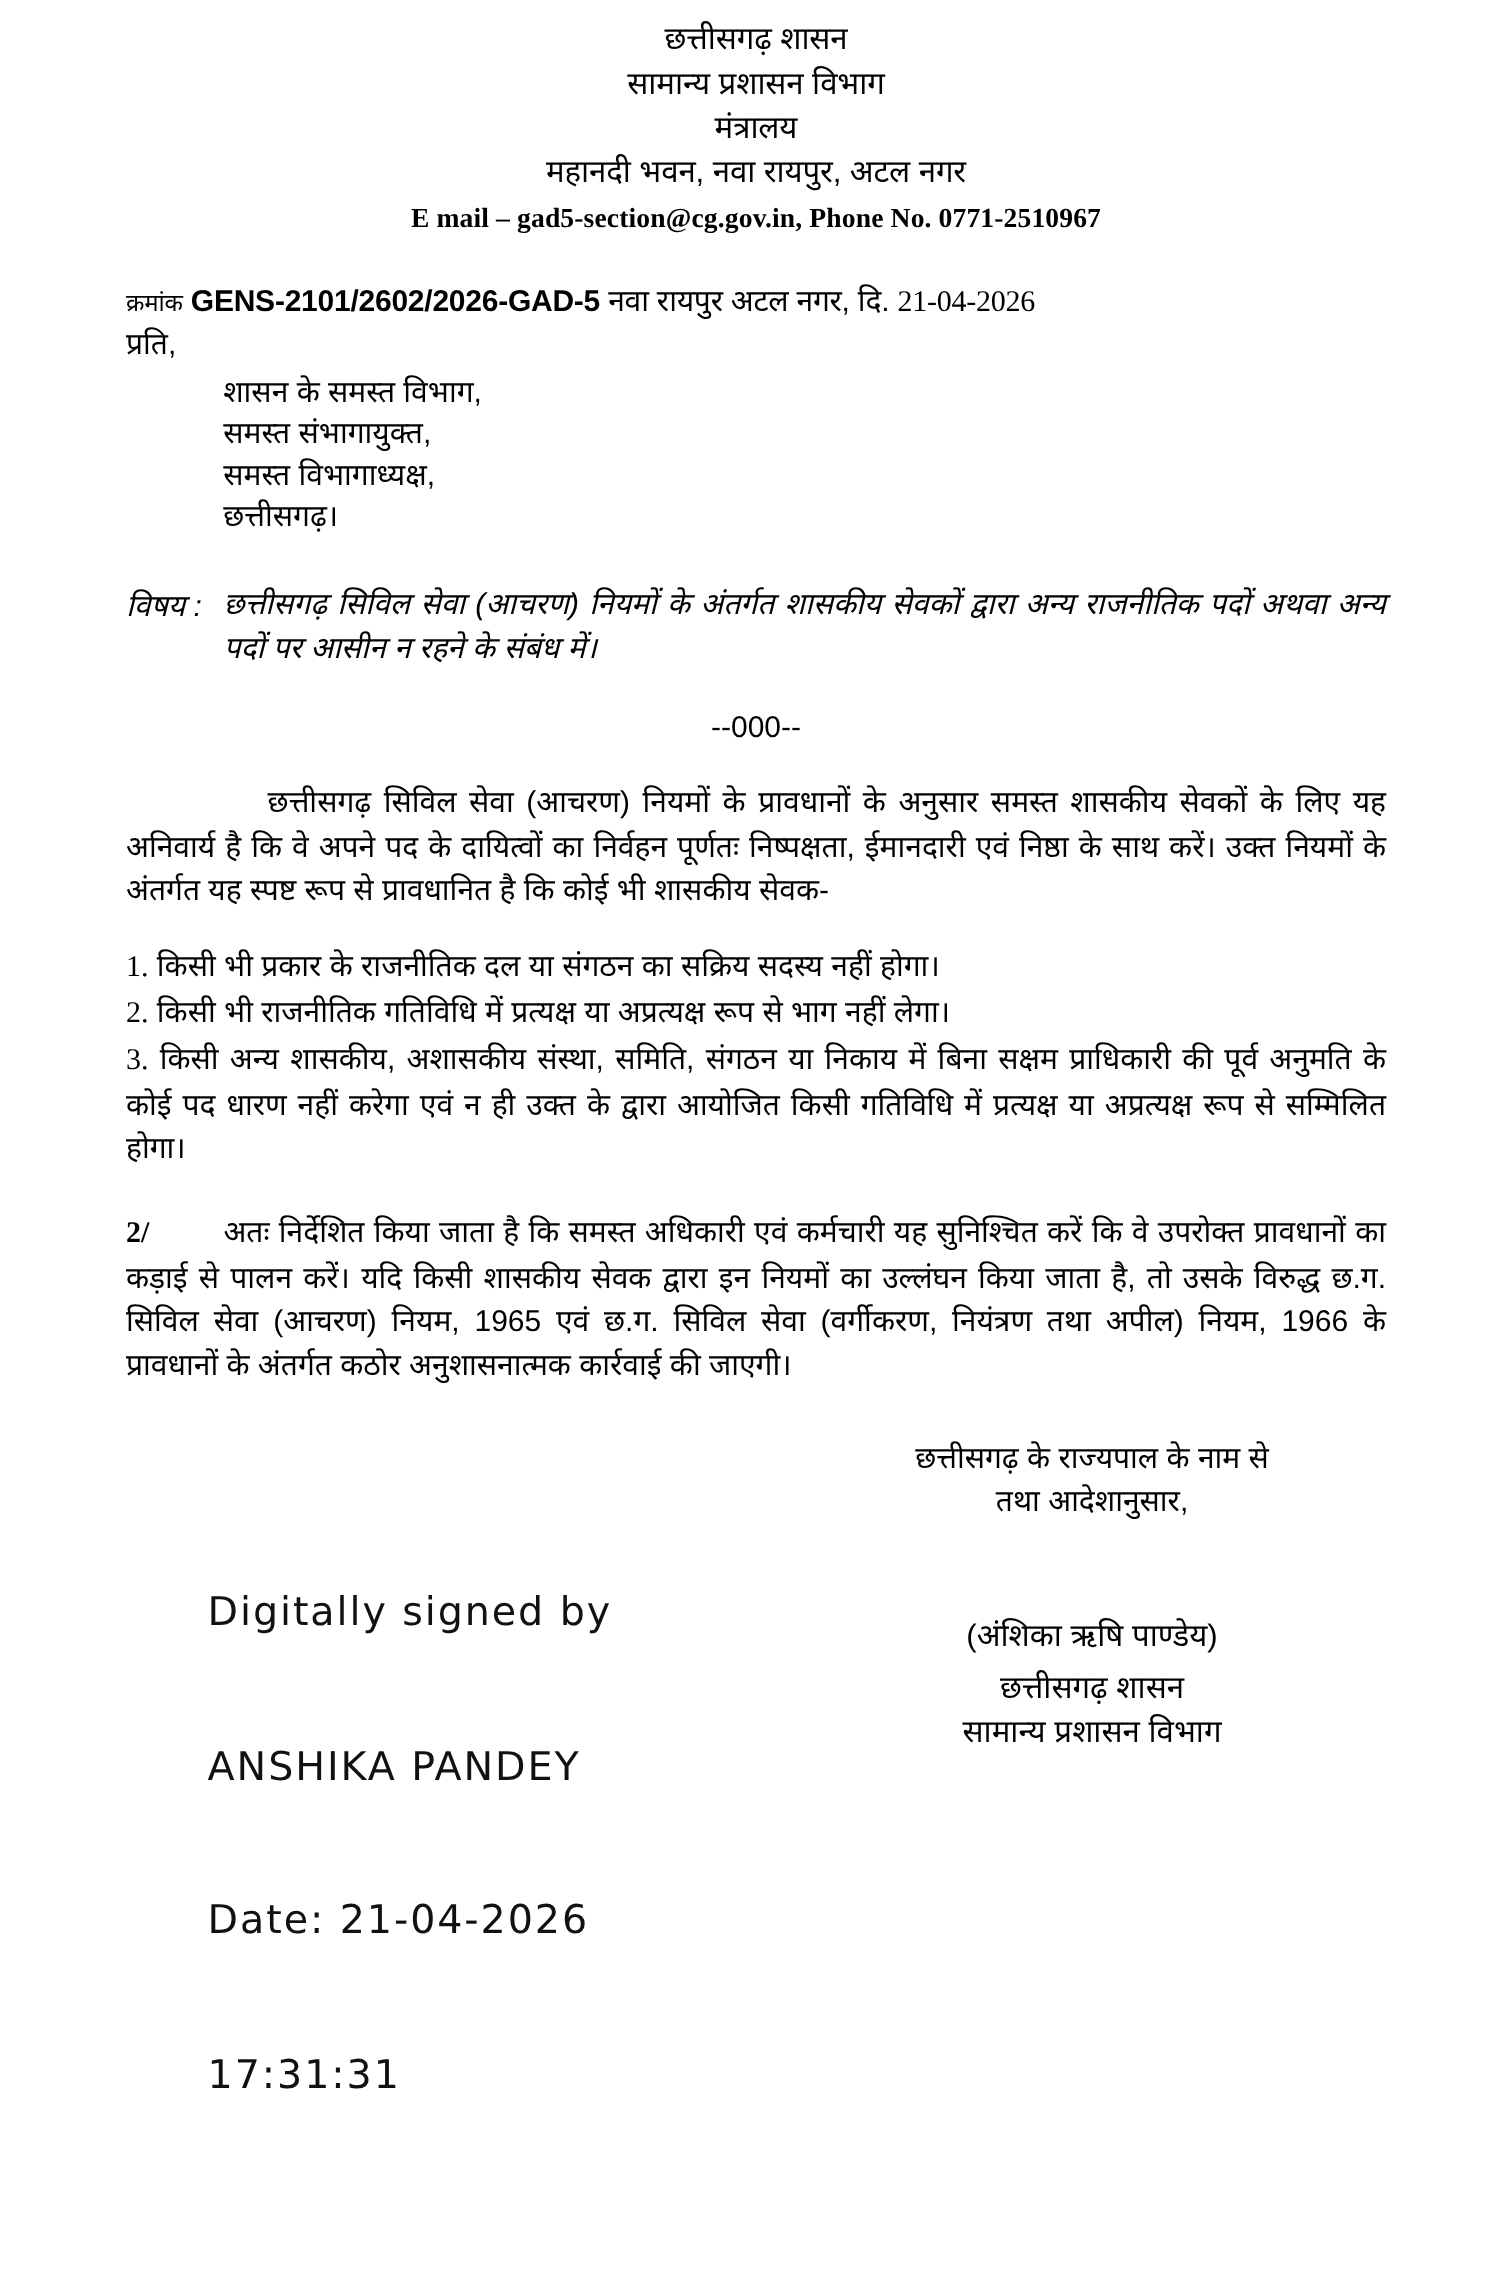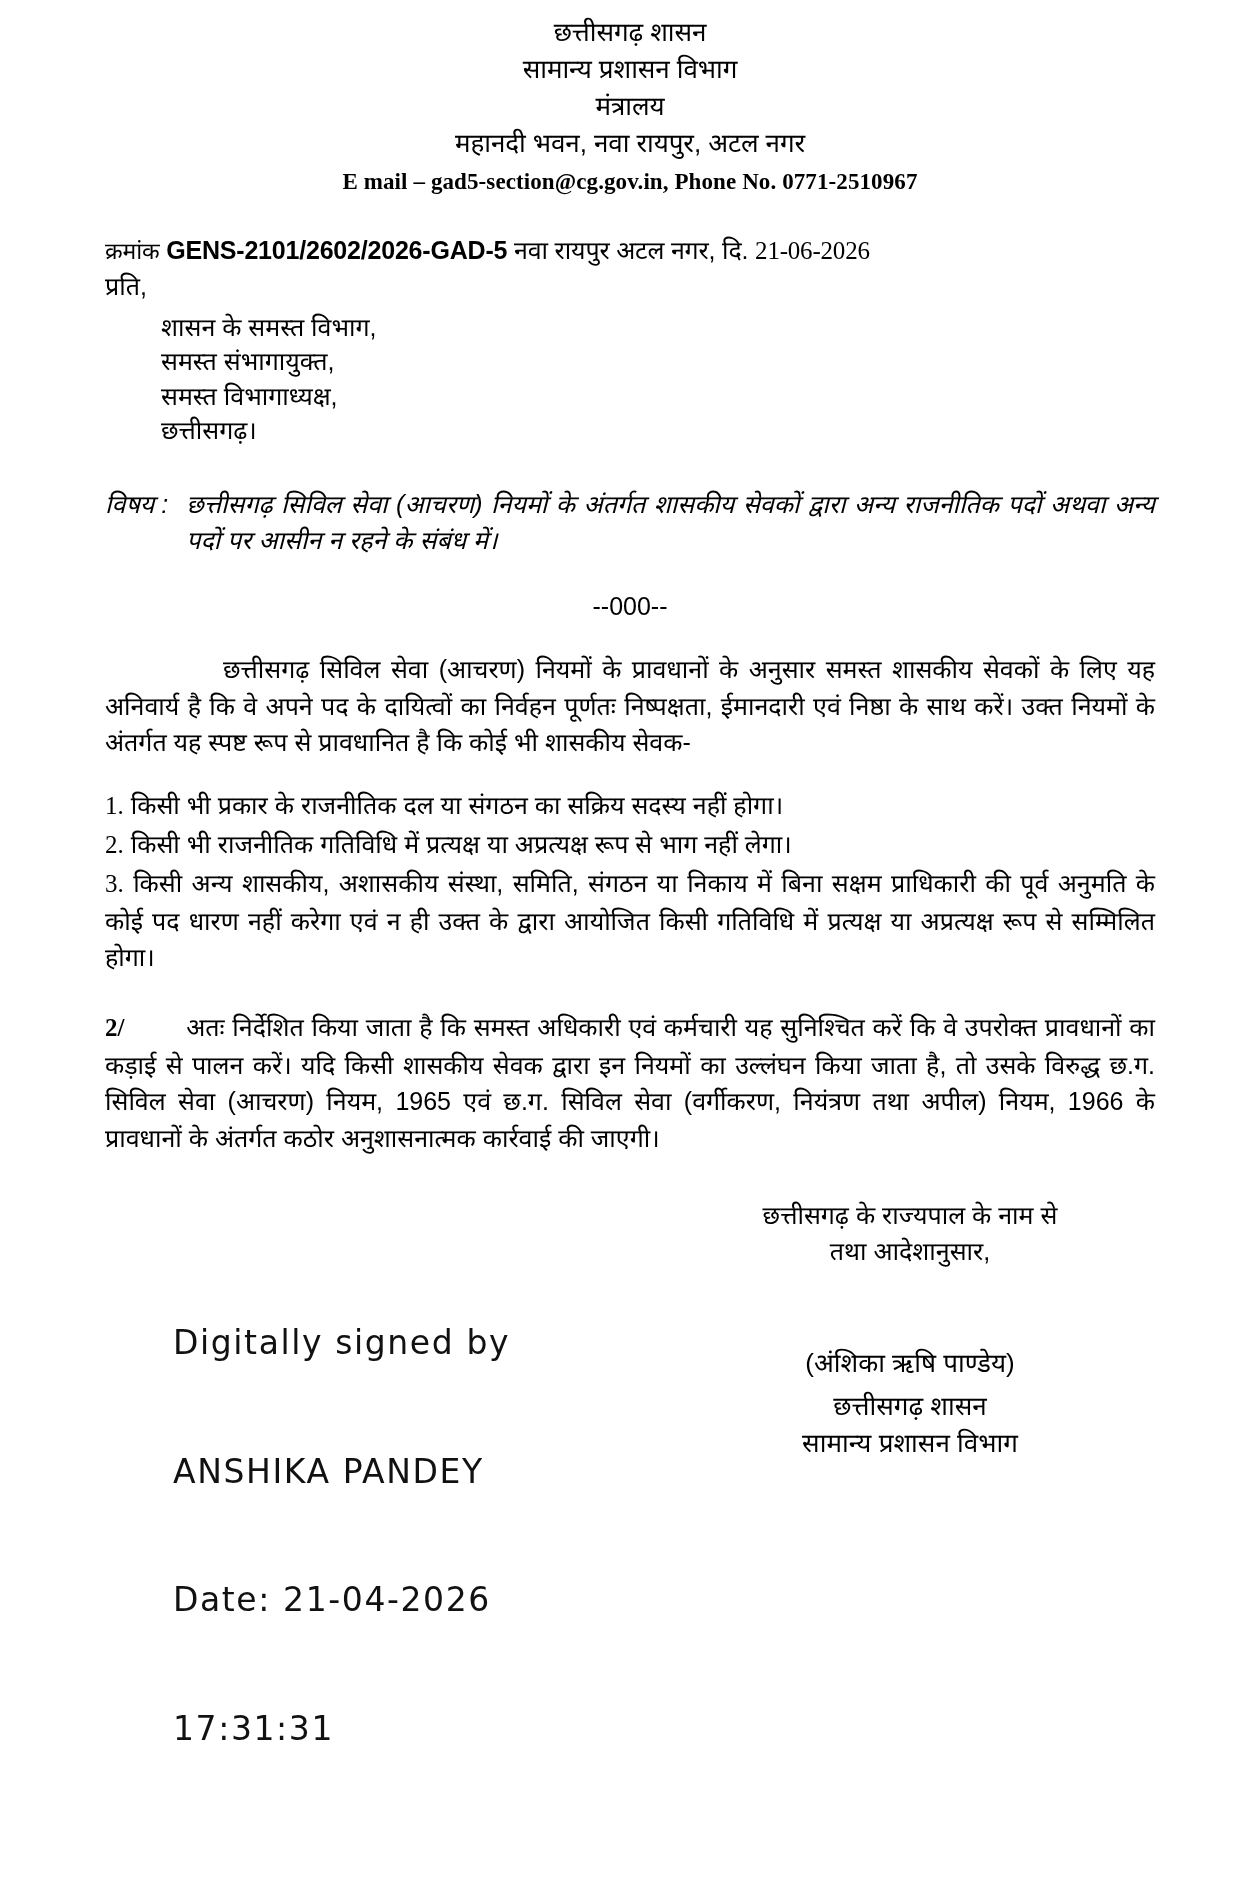--- a/index.html
+++ b/index.html
@@ -47,42 +47,42 @@
     margin-top: 34px;
     font-size: 25px;
     font-family: "Liberation Sans", "DejaVu Sans", sans-serif;
     font-weight: bold;
     white-space: nowrap;
     letter-spacing: -0.2px;
   }
   .refline .ref-hi {
     font-family: "Liberation Sans", "DejaVu Sans", sans-serif;
     font-weight: normal;
-    font-size: 23px;
+    font-size: 20px;
   }
   .refline .ref-code {
     font-weight: bold;
   }
   .refline .ref-place {
     font-weight: normal;
     font-family: "Liberation Sans", "DejaVu Sans", sans-serif;
   }
   .refline .ref-date {
     font-weight: normal;
     font-family: "Liberation Serif", "DejaVu Serif", serif;
   }
 
   
   .to-label {
     font-family: "Liberation Sans", "DejaVu Sans", sans-serif;
     font-size: 25px;
     margin-top: 2px;
   }
   .addressee {
-    margin-left: 56px;
+    margin-left: 81px;
     margin-top: 8px;
   }
   .addressee div {
     font-family: "Liberation Sans", "DejaVu Sans", sans-serif;
     font-size: 25px;
     line-height: 1.38;
   }
 
   
   .subject-block {
@@ -204,21 +204,21 @@
     <div class="hline">मंत्रालय</div>
     <div class="hline">महानदी भवन, नवा रायपुर, अटल नगर</div>
     <div class="contact">E mail – gad5-section@cg.gov.in, Phone No. 0771-2510967</div>
   </div>
 
   <div class="refline">
     <span class="ref-hi">क्रमांक</span>
     <span class="ref-code">GENS-2101/2602/2026-GAD-5</span>
     <span class="ref-place">नवा रायपुर अटल नगर,</span>
     <span class="ref-place">दि.</span>
-    <span class="ref-date">21-06-2026</span>
+    <span class="ref-date">21-04-2026</span>
   </div>
 
   <div class="to-label">प्रति,</div>
   <div class="addressee">
     <div>शासन के समस्त विभाग,</div>
     <div>समस्त संभागायुक्त,</div>
     <div>समस्त विभागाध्यक्ष,</div>
     <div>छत्तीसगढ़।</div>
   </div>
 

